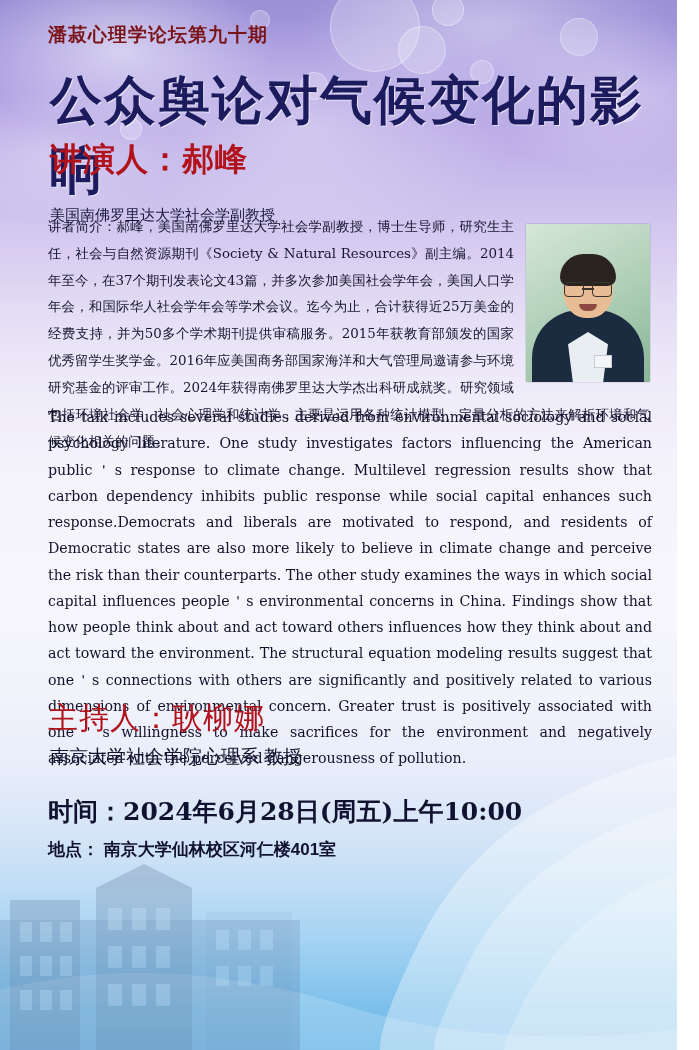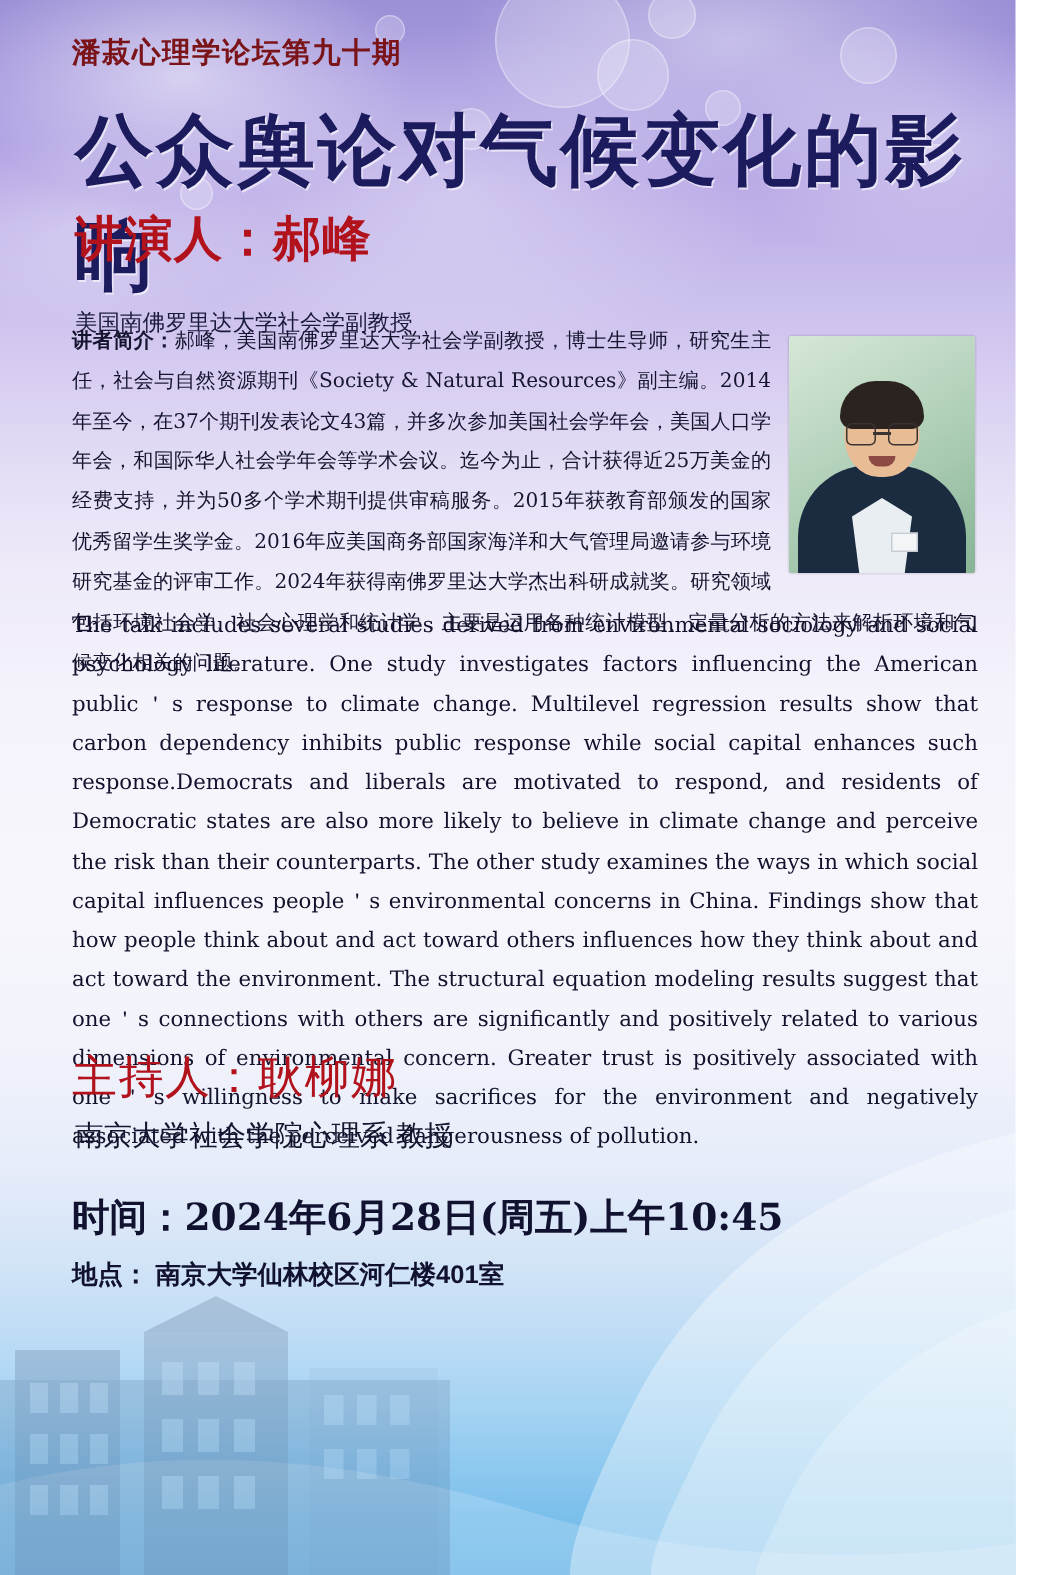--- a/index.html
+++ b/index.html
@@ -123,21 +123,21 @@
     left: 48px;
     top: 214px;
     width: 602px;
     font-family: "DejaVu Serif", serif;
     font-size: 13.4px;
     line-height: 2.0;
     color: #15152f;
     text-align: justify;
   }
   .bio b {
-    font-weight: bold;
+    font-weight: normal;
   }
   .portrait {
     float: right;
     width: 124px;
     height: 158px;
     margin: 10px 0 4px 12px;
     border-radius: 2px;
     overflow: hidden;
     position: relative;
     background: linear-gradient(160deg, #cfe3d0 0%, #b9d6bd 45%, #9dc3a6 100%);
@@ -373,18 +373,18 @@
       </div>
       <b>讲者简介：</b><span>郝峰，美国南佛罗里达大学社会学副教授，博士生导师，研究生主任，社会与自然资源期刊《Society &amp; Natural Resources》副主编。2014年至今，在37个期刊发表论文43篇，并多次参加美国社会学年会，美国人口学年会，和国际华人社会学年会等学术会议。迄今为止，合计获得近25万美金的经费支持，并为50多个学术期刊提供审稿服务。2015年获教育部颁发的国家优秀留学生奖学金。2016年应美国商务部国家海洋和大气管理局邀请参与环境研究基金的评审工作。2024年获得南佛罗里达大学杰出科研成就奖。研究领域包括环境社会学、社会心理学和统计学，主要是运用各种统计模型、定量分析的方法来解析环境和气候变化相关的问题。</span>
     </div>
 
     <div class="abstract">The talk includes several studies derived from environmental sociology and social psychology literature. One study investigates factors influencing the American public＇s response to climate change. Multilevel regression results show that carbon dependency inhibits public response while social capital enhances such response.Democrats and liberals are motivated to respond, and residents of Democratic states are also more likely to believe in climate change and perceive the risk than their counterparts. The other study examines the ways in which social capital influences people＇s environmental concerns in China. Findings show that how people think about and act toward others influences how they think about and act toward the environment. The structural equation modeling results suggest that one＇s connections with others are significantly and positively related to various dimensions of environmental concern. Greater trust is positively associated with one＇s willingness to make sacrifices for the environment and negatively associated with the perceived dangerousness of pollution.</div>
 
     <div class="host-line">主持人：耿柳娜</div>
 
     <div class="host-affil">南京大学社会学院心理系 教授</div>
 
-    <div class="time-line">时间：2024年6月28日(周五)上午10:45</div>
+    <div class="time-line">时间：2024年6月28日(周五)上午10:00</div>
 
     <div class="place-line">地点： 南京大学仙林校区河仁楼401室</div>
 
   </div>
 </div>
 
 </body></html>

